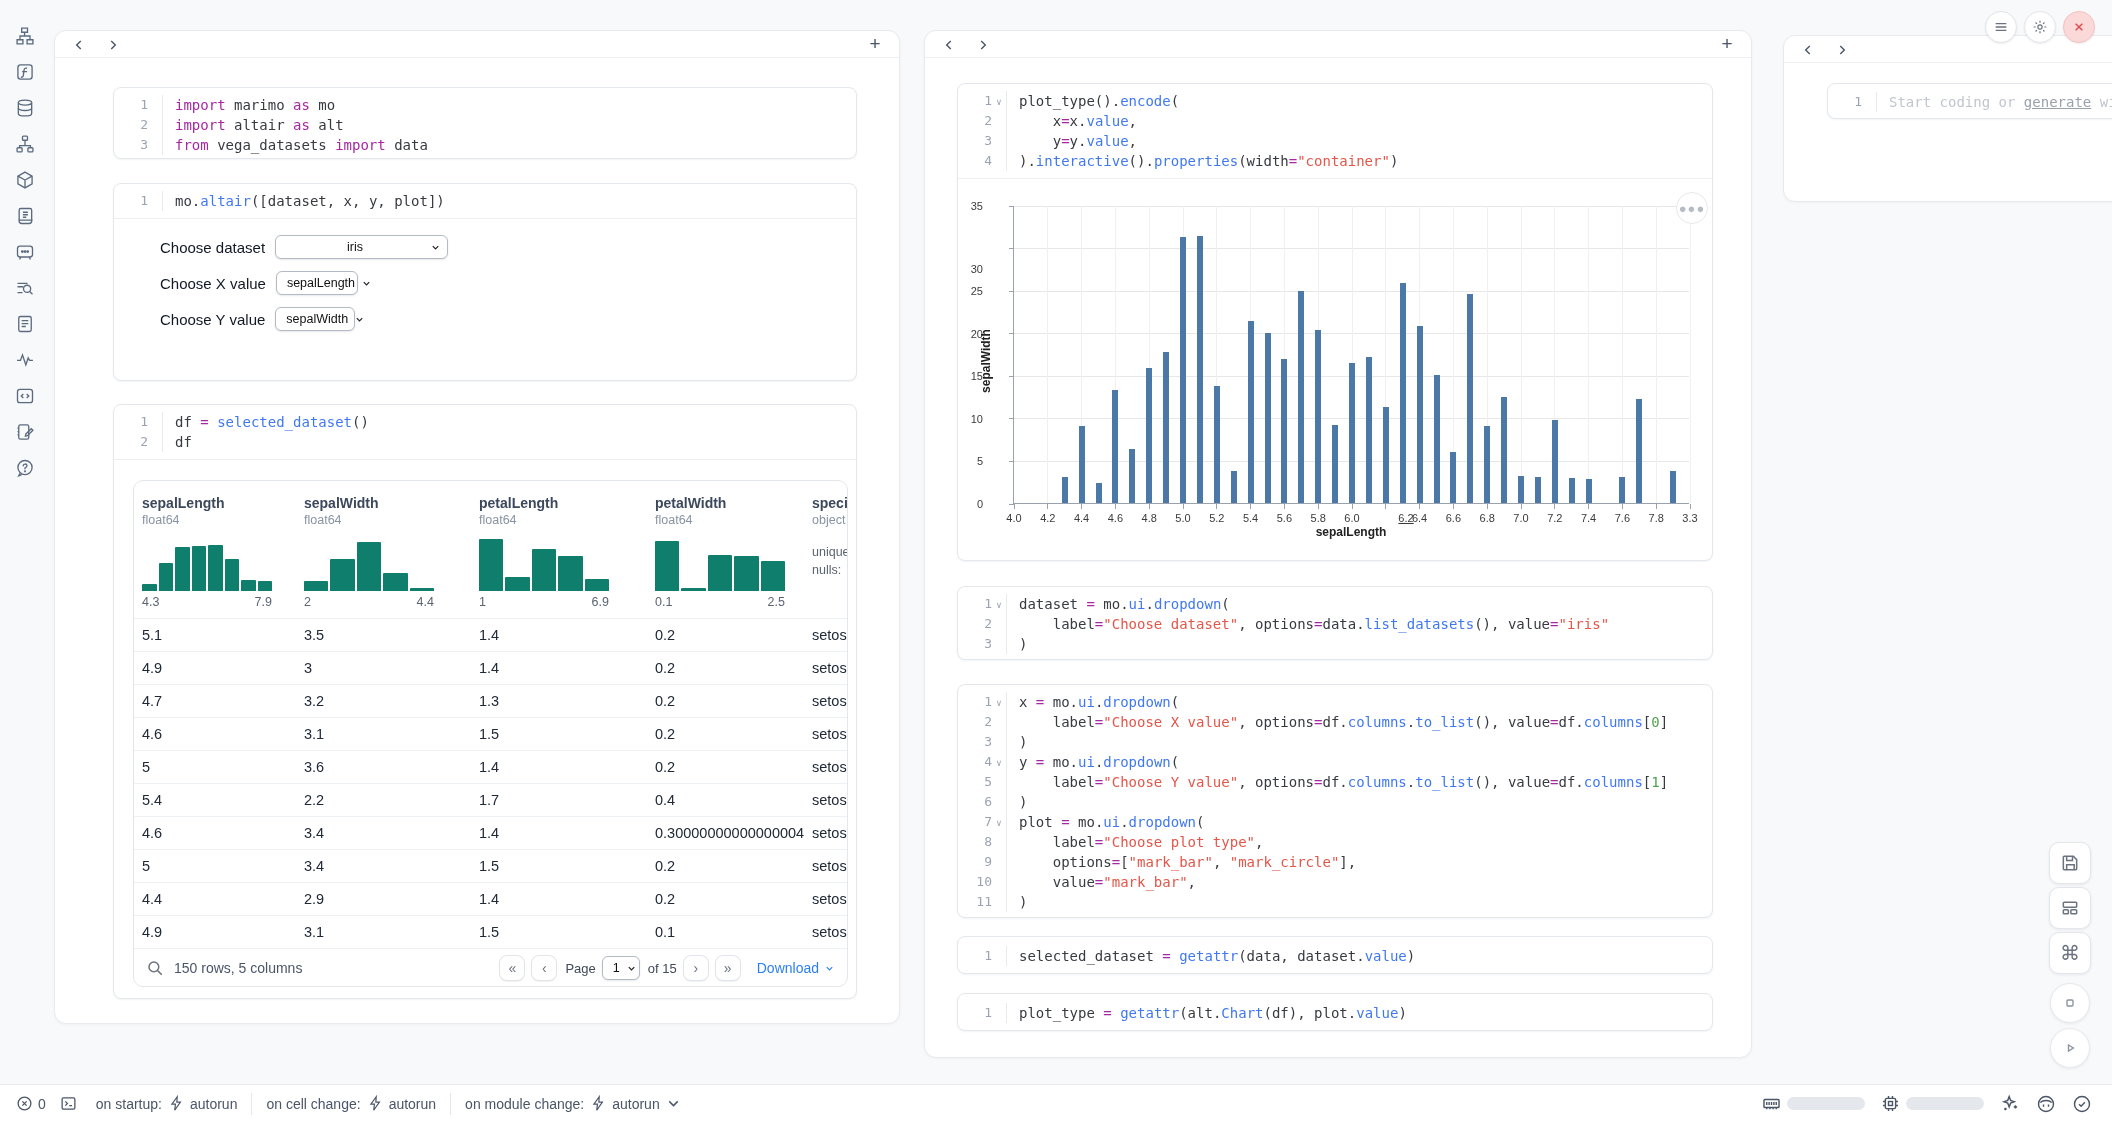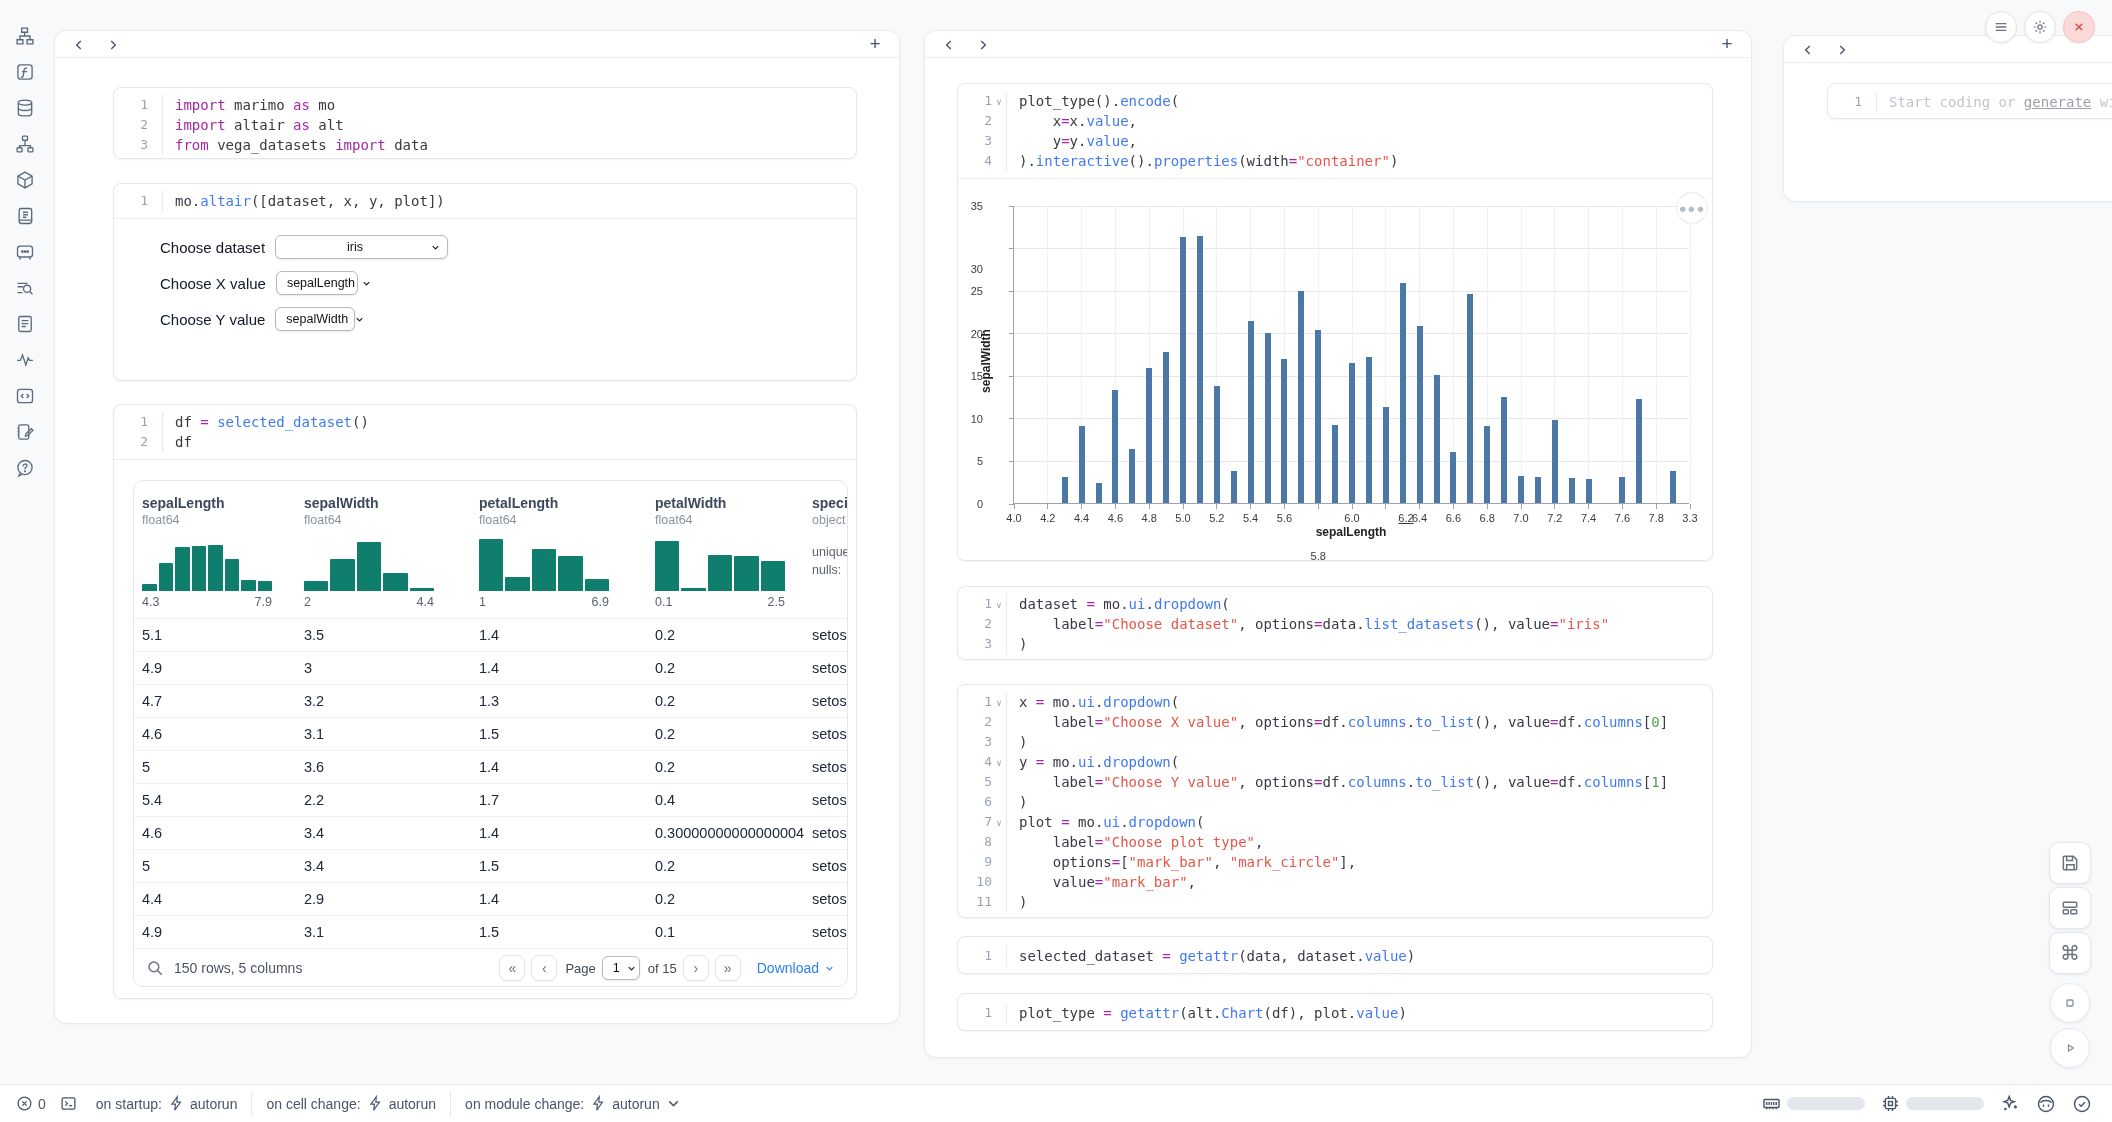--- a/index.html
+++ b/index.html
@@ -528,21 +528,21 @@
             <div class="tick-x" style="left: 202.3px;"></div>
             <div class="xlab" style="left: 202.8px;">5.2</div>
             <div class="grid-v" style="left: 236.1px;"></div>
             <div class="tick-x" style="left: 236.1px;"></div>
             <div class="xlab" style="left: 236.6px;">5.4</div>
             <div class="grid-v" style="left: 269.9px;"></div>
             <div class="tick-x" style="left: 269.9px;"></div>
             <div class="xlab" style="left: 270.4px;">5.6</div>
             <div class="grid-v" style="left: 303.7px;"></div>
             <div class="tick-x" style="left: 303.7px;"></div>
-            <div class="xlab" style="left: 304.2px; margin-top: 38px;">5.8</div>
+            <div class="xlab" style="left: 304.2px;">5.8</div>
             <div class="grid-v" style="left: 337.5px;"></div>
             <div class="tick-x" style="left: 337.5px;"></div>
             <div class="xlab" style="left: 338px;">6.0</div>
             <div class="grid-v" style="left: 371.3px;"></div>
             <div class="tick-x" style="left: 371.3px;"></div>
             <div class="xlab" style="left: 392px; text-decoration: underline;">6.2</div>
             <div class="grid-v" style="left: 405.1px;"></div>
             <div class="tick-x" style="left: 405.1px;"></div>
             <div class="xlab" style="left: 405.6px;">6.4</div>
             <div class="grid-v" style="left: 438.9px;"></div>

